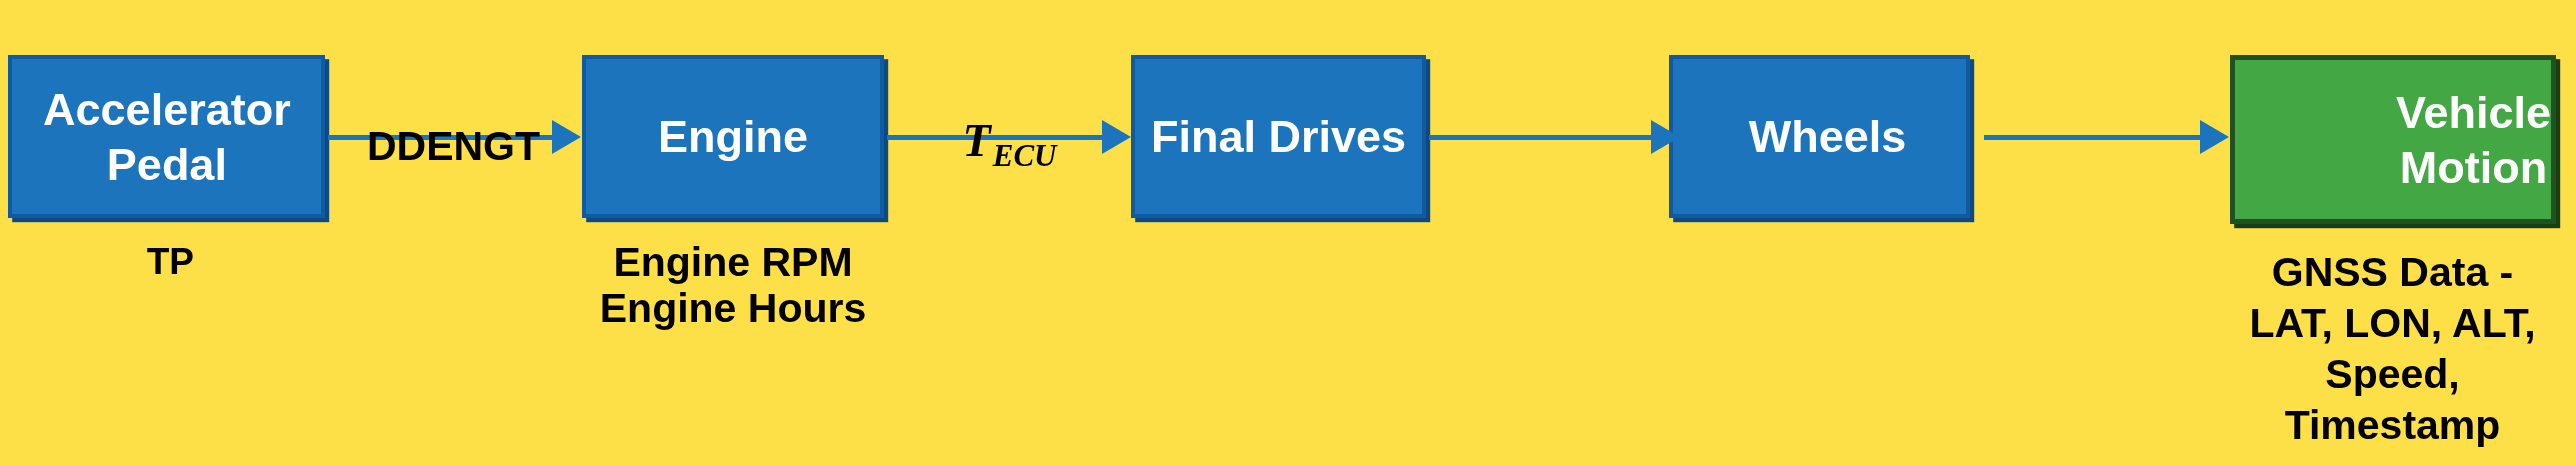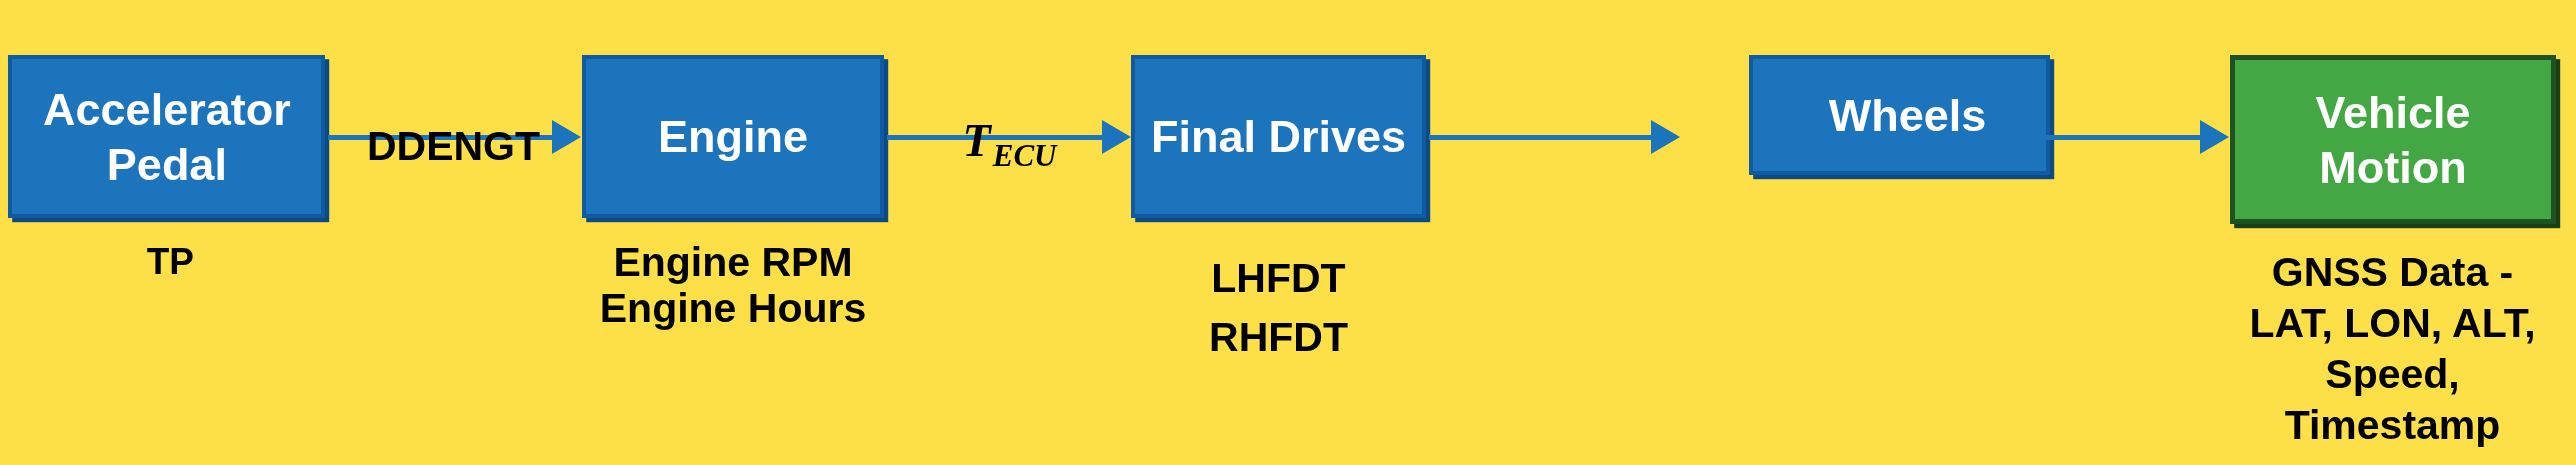--- a/index.html
+++ b/index.html
@@ -33,22 +33,22 @@
     box-shadow:4.2px 4.2px 0 #0C4A86;
   }
   .node.green{
     background:#43A843;
     border:5.6px solid #1E5220;
     box-shadow:4.2px 4.2px 0 #173F17;
   }
   .n1{left:8.4px;  top:55px; width:317px; height:163px;}
   .n2{left:582px; top:55px; width:302px; height:163px;}
   .n3{left:1131px;top:55px; width:295px; height:163px;}
-  .n4{left:1749px;top:55px; width:301px; height:120px;padding-left:16px;}
-  .n5{left:2230px;top:55px; width:326px; height:169px;}
+  .n4{left:1669px;top:55px; width:301px; height:163px;padding-left:16px;}
+  .n5{left:2230px;top:55px; width:326px; height:169px;justify-content:flex-end;}
 
   
   .caption{
     position:absolute;
     color:#000000;
     font-weight:bold;
     text-align:center;
     white-space:pre-line;
   }
   .cap1{left:8.4px;   top:240px; width:324px; font-size:37px; line-height:44px;}
@@ -109,22 +109,20 @@
     <span class="node-label">Wheels</span>
   </div>
   <div class="node green n5">
     <span class="node-label">Vehicle
 Motion</span>
   </div>
 
   <div class="caption cap1">TP</div>
   <div class="caption cap2">Engine RPM
 Engine Hours</div>
-  <div class="caption cap3">LHFDT
-RHFDT</div>
   <div class="caption cap5">GNSS Data -
 LAT, LON, ALT,
 Speed,
 Timestamp</div>
 
   <div class="edge-line e1"></div>
   <div class="edge-head e1h"></div>
   <div class="edge-line e2"></div>
   <div class="edge-head e2h"></div>
   <div class="edge-line e3"></div>

